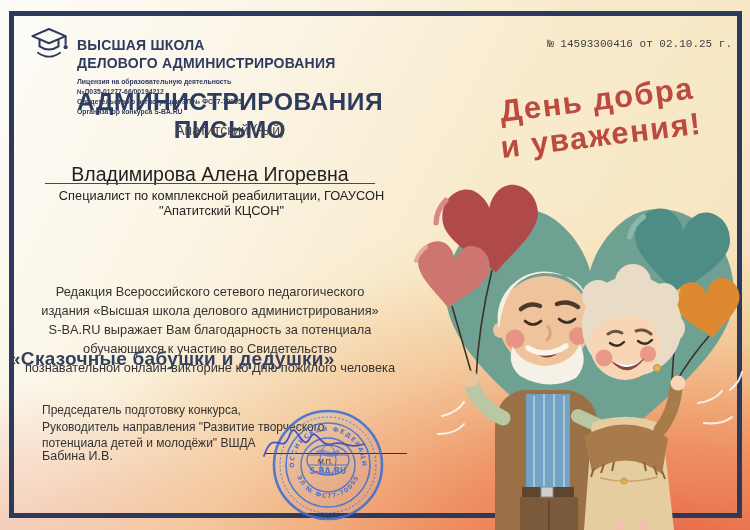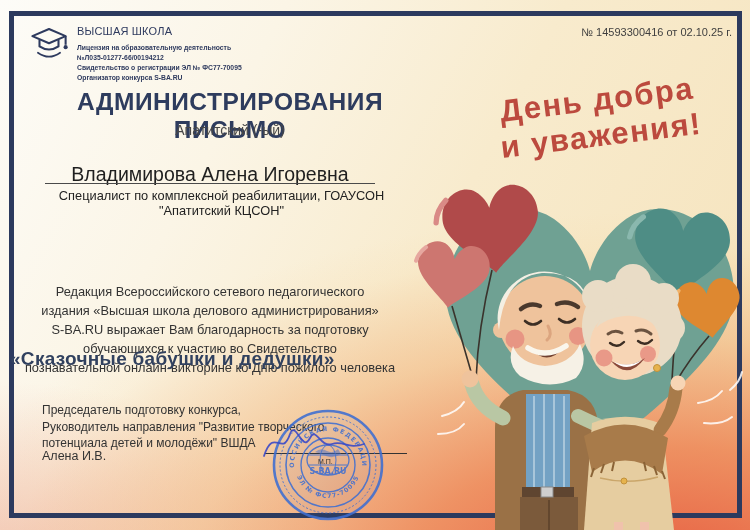--- a/index.html
+++ b/index.html
@@ -12,23 +12,23 @@
       radial-gradient(70% 55% at 0% 105%, rgba(240,183,166,0.75) 0%, rgba(240,183,166,0) 60%),
       linear-gradient(118deg, #fdfcf8 0%, #fbf5e6 28%, #f8ebcd 55%, #f5e2ba 100%);
   }
   .frame { position:absolute; left:9px; top:11px; right:8px; bottom:12px;
     border:5px solid #2c3a5e; z-index:1; }
   .illus { position:absolute; left:408px; top:178px; width:342px; height:352px; z-index:2; }
   .content { position:absolute; inset:0; z-index:3; }
 
   .header { position:absolute; left:30px; top:24px; display:flex; gap:9px; }
   .cap { width:38px; height:40px; flex:0 0 auto; }
-  .org-name { font-size:11px; font-weight:normal; color:#2e3a5e; line-height:1.3; letter-spacing:.2px; }
+  .org-name { font-size:14px; font-weight:bold; color:#2e3a5e; line-height:1.3; letter-spacing:.2px;margin-top:12px; }
   .license { margin-top:5px; font-size:6.8px; font-weight:bold; color:#2e3a5e; line-height:1.45; }
-  .doc-number { position:absolute; right:18px; top:26px; font-size:11px; color:#3f3f3f; }
+  .doc-number { position:absolute; right:18px; top:38px; font-size:11px; color:#3f3f3f;font-family:Liberation Mono, monospace; }
 
   .title { position:absolute; left:25px; top:88px; width:410px; text-align:center;
     font-size:24.5px; font-weight:bold; color:#2e3c5e; letter-spacing:.5px; }
   .salutation { position:absolute; left:25px; top:122px; width:410px; text-align:center;
     font-size:14px; color:#474747; }
   .name { position:absolute; left:10px; top:155px; width:400px; text-align:center;
     font-size:19.5px; color:#1f1f1f;margin-top:8px; }
   .name-line { position:absolute; left:45px; top:183px; width:330px; border-bottom:1.5px solid #4a4a4a; }
   .role { position:absolute; left:10px; width:400px; text-align:center; font-size:12.8px; color:#222;padding-left:23px; }
   .role1 { top:188px; } .role2 { top:203px; }
@@ -173,20 +173,21 @@
           <path d="M24,4 L45,13 L24,22 L3,13 Z"></path>
           <path d="M12,18 V26 Q24,34 36,26 V18"></path>
           <path d="M45,13 V24"></path>
         </g>
         <circle cx="45" cy="27" r="2.6" fill="#2e3a5e"></circle>
         <path d="M10,34 Q24,44 38,34" fill="none" stroke="#2e3a5e" stroke-width="2.2" stroke-linecap="round"></path>
       </svg>
       <div>
         <div class="org-name">
           <div>ВЫСШАЯ ШКОЛА</div>
+          <div>ДЕЛОВОГО АДМИНИСТРИРОВАНИЯ</div>
         </div>
         <div class="license">
           <div>Лицензия на образовательную деятельность</div>
           <div>№Л035-01277-66/00194212</div>
           <div>Свидетельство о регистрации ЭЛ № ФС77-70095</div>
           <div>Организатор конкурса S-BA.RU</div>
         </div>
       </div>
     </div>
 
@@ -195,37 +196,37 @@
     <div class="title">АДМИНИСТРИРОВАНИЯ ПИСЬМО</div>
     <div class="salutation">Апатитский (-ый)</div>
     <div class="name">Владимирова Алена Игоревна</div>
     <div class="name-line"></div>
     <div class="role role1">Специалист по комплексной реабилитации, ГОАУСОН</div>
     <div class="role role2">"Апатитский КЦСОН"</div>
 
     <div class="body-text">
       <div>Редакция Всероссийского сетевого педагогического</div>
       <div>издания «Высшая школа делового администрирования»</div>
-      <div>S-BA.RU выражает Вам благодарность за подготовку</div>
+      <div>S-BA.RU выражает Вам благодарность за потенциала</div>
       <div>обучающихся к участию во Свидетельство</div>
       <div>познавательной онлайн-викторине ко Дню пожилого человека</div>
     </div>
     <div class="event-title">«Сказочные бабушки и дедушки»</div>
 
     <div class="slogan">
       <div>День добра</div>
       <div>и уважения!</div>
     </div>
 
     <div class="sig-block">
       <div>Председатель подготовку конкурса,</div>
       <div>Руководитель направления "Развитие творческого</div>
       <div>потенциала детей и молодёжи" ВШДА</div>
     </div>
-    <div class="sig-name">Алена И.В.</div>
+    <div class="sig-name">Бабина И.В.</div>
     <div class="sig-line"></div>
     <div class="mp">М.П.</div>
 
     <svg class="stamp" viewBox="0 0 114 114">
       <defs>
         <path id="ringTop" d="M23,57 A34,34 0 0 1 91,57"></path>
         <path id="ringBottom" d="M24,57 A33,33 0 0 0 90,57"></path>
       </defs>
       <circle cx="57" cy="57" r="54" fill="rgba(61,110,210,0.07)" stroke="#3d6ed2" stroke-width="2.6"></circle>
       <circle cx="57" cy="57" r="48" fill="none" stroke="#3d6ed2" stroke-width="1" stroke-dasharray="2,2"></circle>

